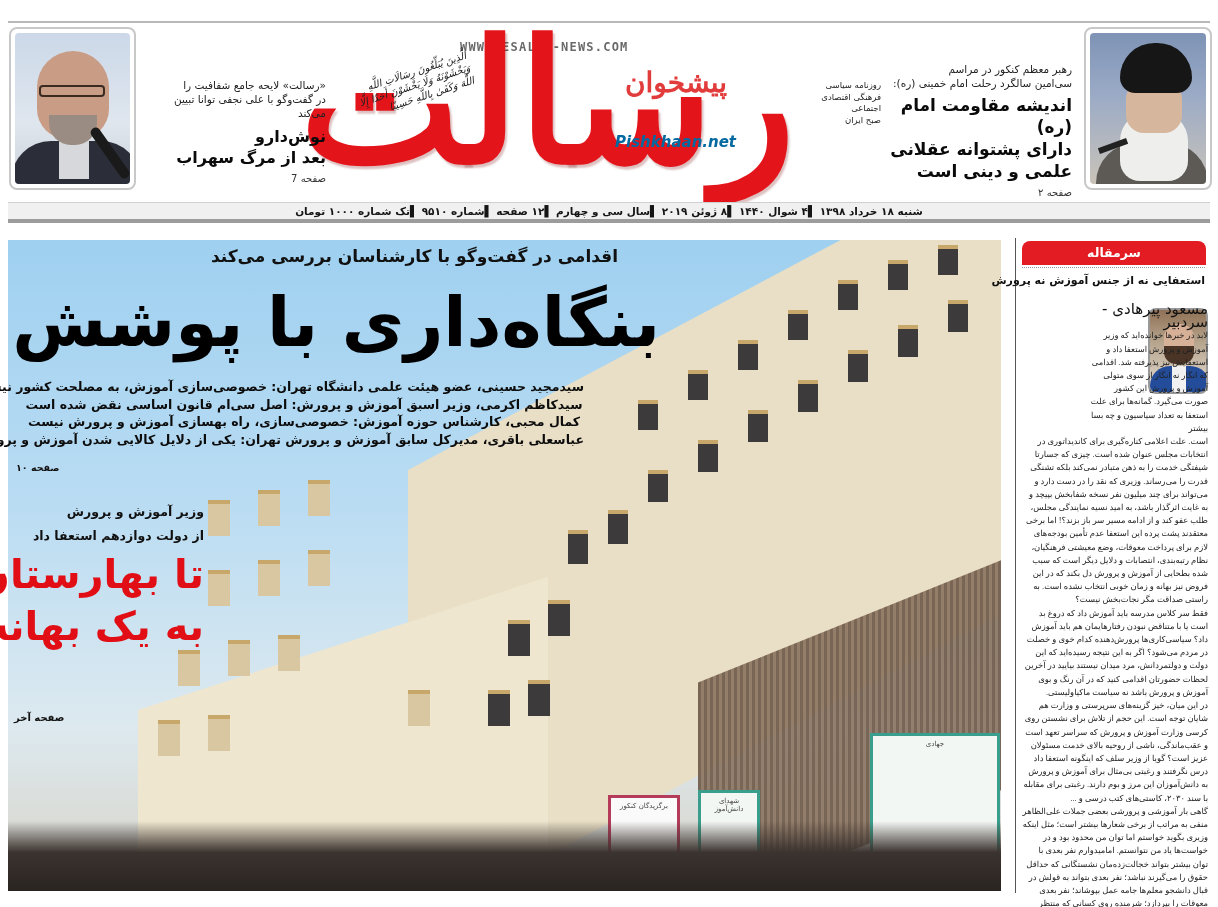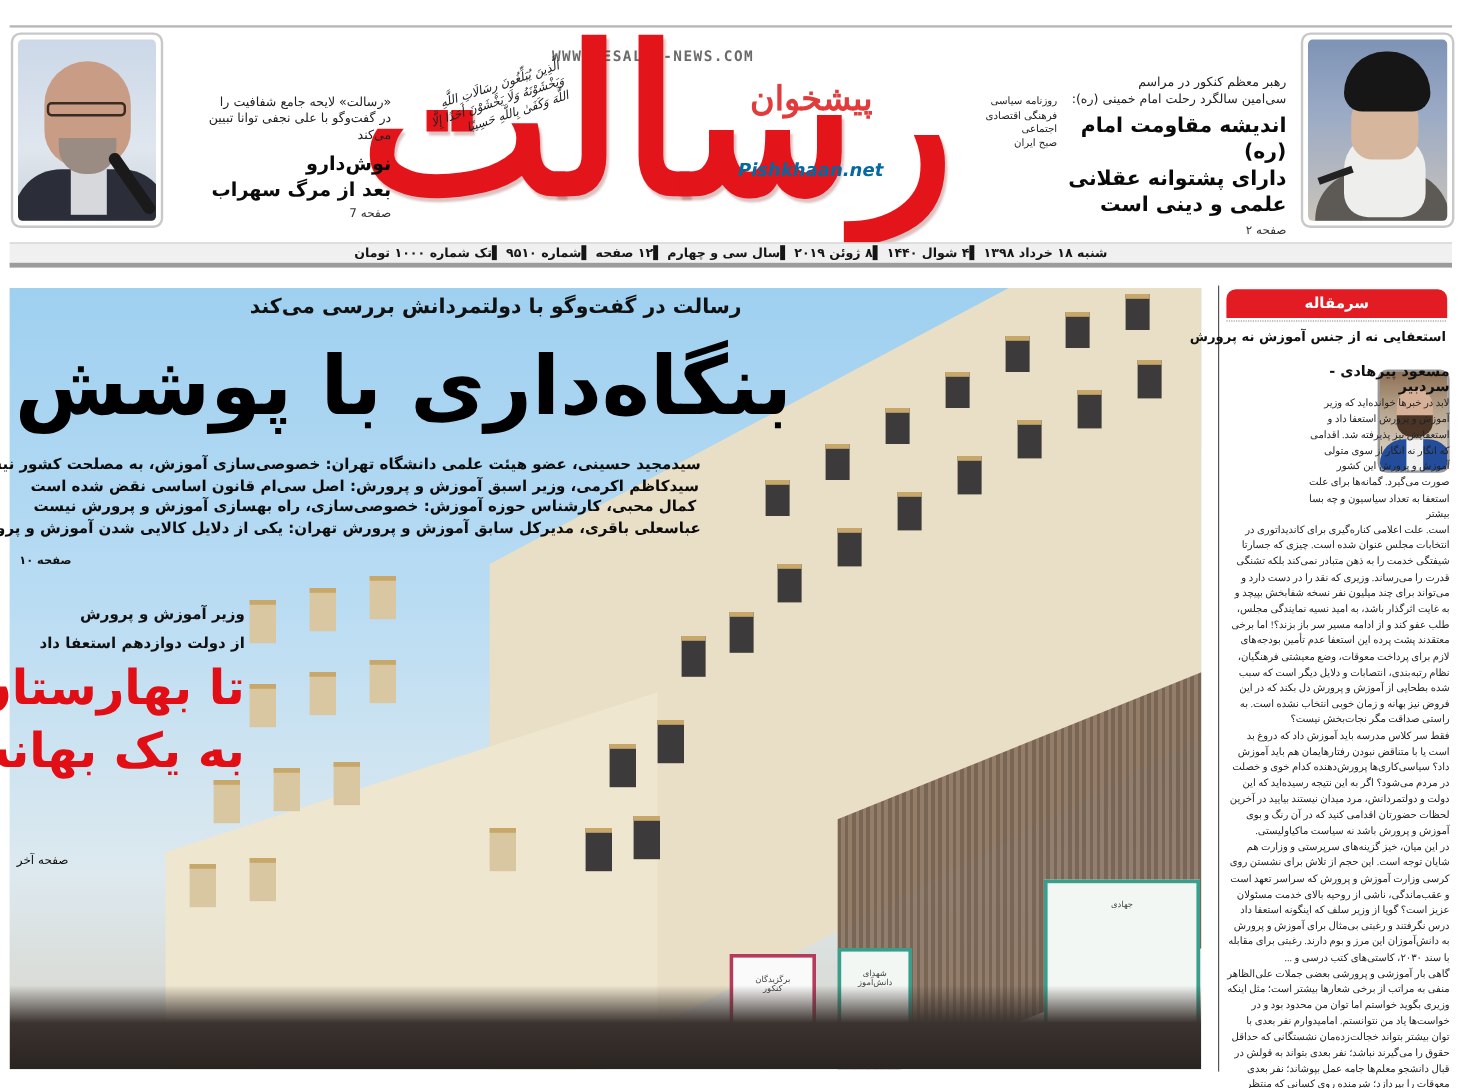--- a/index.html
+++ b/index.html
@@ -58,46 +58,46 @@
   
   .main-photo { position: absolute; left: 8px; top: 240px; width: 993px; height: 651px; overflow: hidden;
     background: linear-gradient(180deg, #9fd0f0 0%, #b9dcf3 40%, #dde9ef 75%, #d7d2c5 100%); }
   .bldg-left { position: absolute; left: 130px; top: 470px; width: 410px; height: 300px; background: #efe6cf; transform: skewY(-18deg); transform-origin: left top; }
   .bldg-right { position: absolute; left: 400px; top: 230px; width: 600px; height: 460px; background: #e9dfc6; transform: skewY(-28deg); transform-origin: left bottom; }
   .bldg-grille { position: absolute; left: 690px; top: 380px; width: 310px; height: 230px; background: repeating-linear-gradient(90deg, #6d5847 0 3px, #8a735f 3px 6px); transform: skewY(-22deg); opacity: 0.9; }
   .window { position: absolute; background: #3c3a3a; border-top: 4px solid #c7a86a; }
   .crowd { position: absolute; left: 0; right: 0; bottom: 0; height: 70px; background: linear-gradient(180deg, rgba(60,50,45,0) 0%, #3b332f 45%, #2a2421 100%); }
   .banner { position: absolute; background: #fafafa; border: 3px solid #b53b5a; }
   .banner.green { border-color: #3a9e8c; background: #f3f7f4; }
-  .banner .bt { font-size: 7px; color: #444; text-align: center; padding: 14px; }
+  .banner .bt { font-size: 7px; color: #444; text-align: center; padding: 4px; }
 
   
   .main-kicker { position: absolute; right: 600px; top: 246px; font-size: 17px; font-weight: bold; color: #111; white-space: nowrap; }
   .main-headline { position: absolute; left: 20px; top: 280px; width: 640px; text-align: center; font-size: 68px; line-height: 86px; font-weight: bold; color: #000; letter-spacing: -2px; white-space: nowrap; }
   .quotes { position: absolute; left: 24px; top: 378px; width: 560px; text-align: center; }
   .quotes .q { font-size: 12.5px; line-height: 17.5px; font-weight: bold; color: #0c0c0c; white-space: nowrap; }
   .quotes-page { position: absolute; left: 16px; top: 462px; font-size: 9.5px; font-weight: bold; color: #111; }
 
   .minister-kicker { position: absolute; left: 14px; top: 500px; width: 190px; text-align: right; font-size: 12.5px; line-height: 24px; font-weight: bold; color: #111; }
   .minister-headline { position: absolute; left: 14px; top: 548px; width: 190px; text-align: right; font-size: 40px; line-height: 52px; font-weight: bold; color: #e10f15; white-space: nowrap; }
-  .minister-page { position: absolute; left: 14px; top: 712px; font-size: 10px; font-weight: normal; color: #111; }
+  .minister-page { position: absolute; left: 14px; top: 712px; font-size: 10px; font-weight: bold; color: #111; }
 
   
   .editorial { position: absolute; left: 1015px; top: 238px; width: 196px; height: 655px; border-left: 1px solid #555; }
   .ed-header { margin: 3px 5px 0 6px; height: 24px; background: #e31b23; border-radius: 8px 8px 0 0; color: #fff; font-weight: bold; font-size: 12.5px; text-align: center; line-height: 24px; }
   .ed-dots { margin: 2px 6px 0; border-top: 1px dotted #999; }
   .ed-title { margin: 6px 6px 0; text-align: right; font-size: 11px; font-weight: bold; color: #111; white-space: nowrap; }
   .ed-author-photo { position: absolute; left: 132px; top: 70px; width: 60px; height: 86px; border: 2px solid #999; border-radius: 8px; overflow: hidden;
     background: linear-gradient(180deg, #8f7156 0%, #b7a58e 40%, #e5ddd3 100%); }
   .ed-author-photo .h { position: absolute; left: 14px; top: 14px; width: 30px; height: 38px; background: #d7b197; border-radius: 14px; }
   .ed-author-photo .bd { position: absolute; left: 14px; top: 36px; width: 30px; height: 18px; background: #4a3426; border-radius: 0 0 12px 12px; }
   .ed-author-photo .jk { position: absolute; left: 0; top: 56px; width: 60px; height: 34px; background: #234d9a; border-radius: 20px 20px 0 0; }
   .ed-author-photo .sh { position: absolute; left: 22px; top: 56px; width: 14px; height: 30px; background: #f1f1f1; }
   .ed-body { position: absolute; left: 6px; top: 65px; width: 186px; text-align: right; font-size: 8.4px; line-height: 13.2px; color: #222; }
-  .ed-author { font-weight: bold; font-size: 12px; color: #111; }
+  .ed-author { font-weight: normal; font-size: 15px; color: #111; }
   .ed-body .narrow { width: 118px; margin-right: 0; margin-left: auto; }
   .ed-body p { margin: 0; font-family: Liberation Serif, serif; }
 </style>
 </head>
 <body>
 
 <div class="top-rule"></div>
 <div class="site-url">WWW.RESALAT-NEWS.COM</div>
 
 <div class="photo-frame leader-photo">
@@ -207,21 +207,21 @@
   <div class="banner green" style="left:690px;top:550px;width:62px;height:72px;">
     <div class="bt">شهدای دانش‌آموز</div>
   </div>
   <div class="banner green" style="left:862px;top:493px;width:130px;height:122px;">
     <div class="bt">جهادی</div>
   </div>
 
   <div class="crowd"></div>
 </div>
 
-<div class="main-kicker rtl">رسالت در گفت‌وگو با دولتمردانش بررسی می‌کند</div>
+<div class="main-kicker rtl">اقدامی در گفت‌وگو با کارشناسان بررسی می‌کند</div>
 <div class="main-headline rtl">بنگاه‌داری با پوشش علم</div>
 <div class="quotes rtl">
   <div class="q">سیدمجید حسینی، عضو هیئت علمی دانشگاه تهران: خصوصی‌سازی آموزش، به مصلحت کشور نیست</div>
   <div class="q">سیدکاظم اکرمی، وزیر اسبق آموزش و پرورش: اصل سی‌ام قانون اساسی نقض شده است</div>
   <div class="q">کمال محبی، کارشناس حوزه آموزش: خصوصی‌سازی، راه بهسازی آموزش و پرورش نیست</div>
   <div class="q">عباسعلی باقری، مدیرکل سابق آموزش و پرورش تهران: یکی از دلایل کالایی شدن آموزش و پرورش کسری بودجه است</div>
 </div>
 <div class="quotes-page rtl">صفحه ۱۰</div>
 
 <div class="minister-kicker rtl">

